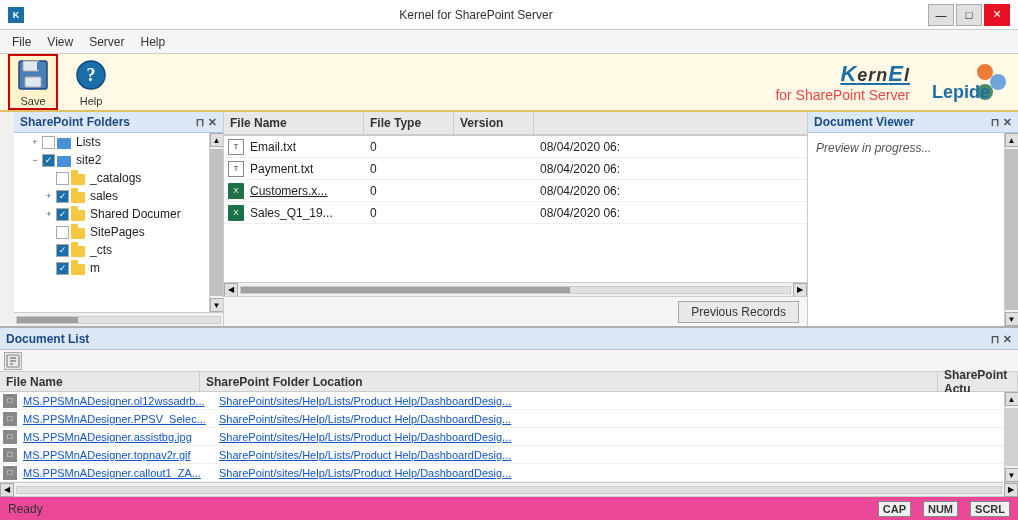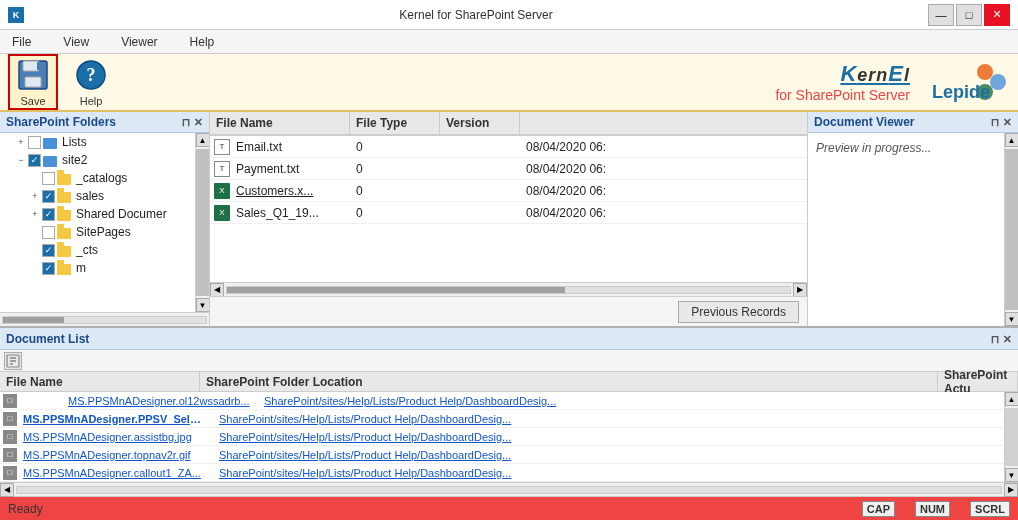--- a/index.html
+++ b/index.html
@@ -29,21 +29,21 @@
     .app-icon { width: 16px; height: 16px; background: #1a6fa8; display: flex; align-items: center; justify-content: center; color: white; font-size: 9px; font-weight: bold; }
 
     
     .menu-bar {
       background: #f5f5f5;
       height: 24px;
       display: flex;
       align-items: center;
       border-bottom: 1px solid #ccc;
       padding: 0 4px;
-      gap: 16px;
+      gap: 0;
     }
     .menu-item {
       padding: 2px 8px;
       cursor: pointer;
       font-size: 12px;
       color: #333;
     }
 
     
     .toolbar {
@@ -381,30 +381,30 @@
     .bottom-h-scroll {
       height: 14px; background: #f0f0f0; border-top: 1px solid #ccc;
       display: flex; align-items: center;
     }
     .bhs-arrow { width: 14px; height: 14px; background: #e0e0e0; border: 1px solid #aaa; display: flex; align-items: center; justify-content: center; font-size: 8px; cursor: pointer; }
     .bhs-track { flex: 1; height: 8px; background: #e0e0e0; border: 1px solid #ccc; margin: 0 2px; }
 
     
     .status-bar {
       height: 24px;
-      background: #ef4444;
+      background: #ec4899;
       border-top: 1px solid #ccc;
       display: flex;
       align-items: center;
       padding: 0 8px;
       justify-content: space-between;
       font-size: 12px;
       color: #333;
     }
-    .status-right { display: flex; gap: 20px; }
+    .status-right { display: flex; gap: 12px; }
     .status-key {
       padding: 1px 4px;
       border: 1px solid #888;
       font-size: 11px;
       background: #f0f0f0;
       font-weight: bold;
     }
 
     
     .pin-icon { font-size: 11px; color: #555; }
@@ -415,41 +415,42 @@
 
     .main-content {
       display: flex;
       flex-direction: column;
       height: calc(520px - 30px - 24px - 58px - 24px);
     }
     .upper-section {
       display: flex;
       flex: 1;
       min-height: 0;
+      padding-left: 14px;
     }
   </style>
 </head>
 <body>
 
 <div class="title-bar">
   <div class="title-bar-left">
     <div class="app-icon">K</div>
   </div>
   <div class="title-bar-title">Kernel for SharePoint Server</div>
   <div class="title-bar-controls">
     <button class="title-btn">—</button>
     <button class="title-btn">□</button>
     <button class="title-btn close">✕</button>
   </div>
 </div>
 
 <div class="menu-bar">
   <div class="menu-item">File</div>
   <div class="menu-item">View</div>
-  <div class="menu-item">Viewer</div>
+  <div class="menu-item">Server</div>
   <div class="menu-item">Help</div>
 </div>
 
 <div class="toolbar">
   <button class="tool-btn save-active">
     <div class="tool-icon">
       <svg width="32" height="32" viewBox="0 0 32 32">
         <rect x="2" y="2" width="28" height="28" rx="2" fill="#4a7fb5" stroke="#1a4a8a" stroke-width="1.5"></rect>
         <rect x="6" y="2" width="16" height="10" rx="1" fill="#e0e8f0" stroke="#aaa" stroke-width="1"></rect>
         <rect x="8" y="18" width="16" height="10" rx="1" fill="#e0e8f0" stroke="#aaa" stroke-width="1"></rect>
@@ -668,26 +669,26 @@
       </div>
     </div>
     <div class="doc-table-header">
       <div class="doc-col-header dcol-filename">File Name</div>
       <div class="doc-col-header dcol-location">SharePoint Folder Location</div>
       <div class="doc-col-header dcol-actual">SharePoint Actu</div>
     </div>
     <div class="doc-rows">
       <div class="doc-row">
         <span class="doc-row-icon" style="background:#888;color:white;">□</span>
-        <span class="doc-cell" style="width:196px;margin-left:45px;">MS.PPSMnADesigner.ol12wssadrb...</span>
+        <span class="doc-cell" style="width:196px;">MS.PPSMnADesigner.ol12wssadrb...</span>
         <span class="doc-cell" style="flex:1;">SharePoint/sites/Help/Lists/Product Help/DashboardDesig...</span>
       </div>
       <div class="doc-row">
         <span class="doc-row-icon" style="background:#888;color:white;">□</span>
-        <span class="doc-cell" style="width:196px;font-weight:bold;">MS.PPSMnADesigner.PPSV_Selec...</span>
+        <span class="doc-cell" style="width:196px;">MS.PPSMnADesigner.PPSV_Selec...</span>
         <span class="doc-cell" style="flex:1;">SharePoint/sites/Help/Lists/Product Help/DashboardDesig...</span>
       </div>
       <div class="doc-row">
         <span class="doc-row-icon" style="background:#888;color:white;">□</span>
         <span class="doc-cell" style="width:196px;">MS.PPSMnADesigner.assistbg.jpg</span>
         <span class="doc-cell" style="flex:1;">SharePoint/sites/Help/Lists/Product Help/DashboardDesig...</span>
       </div>
       <div class="doc-row">
         <span class="doc-row-icon" style="background:#888;color:white;">□</span>
         <span class="doc-cell" style="width:196px;">MS.PPSMnADesigner.topnav2r.gif</span>

